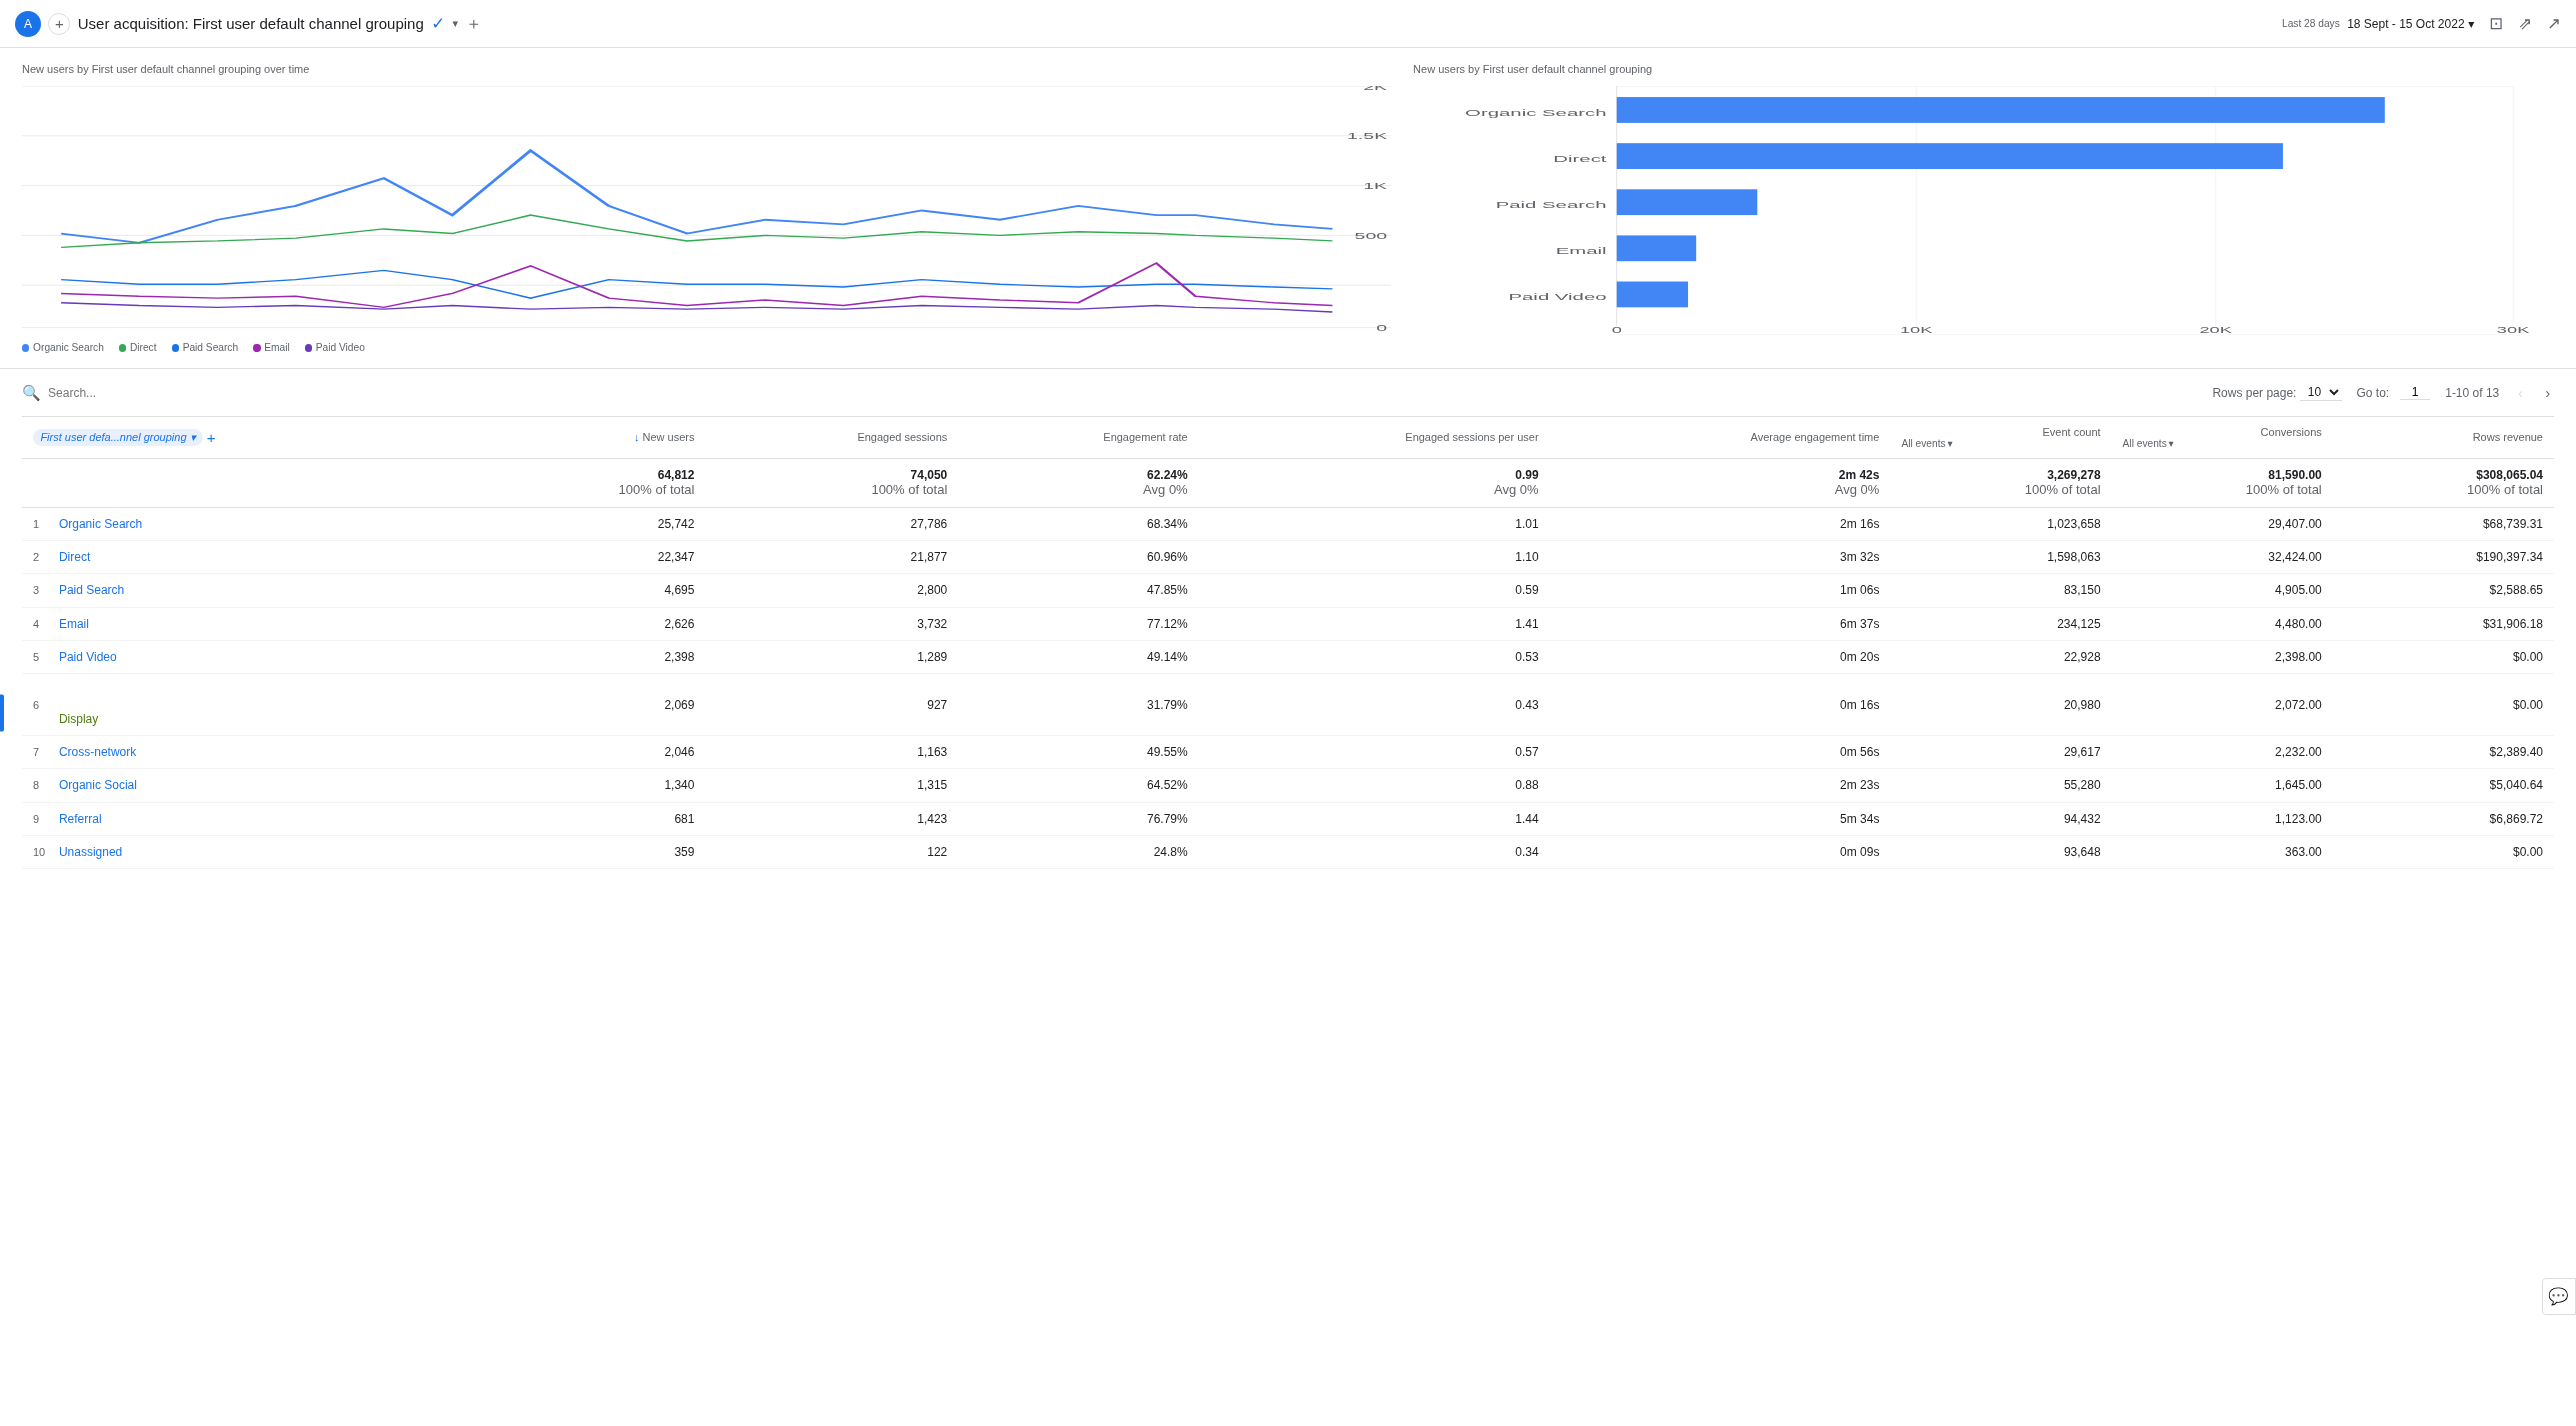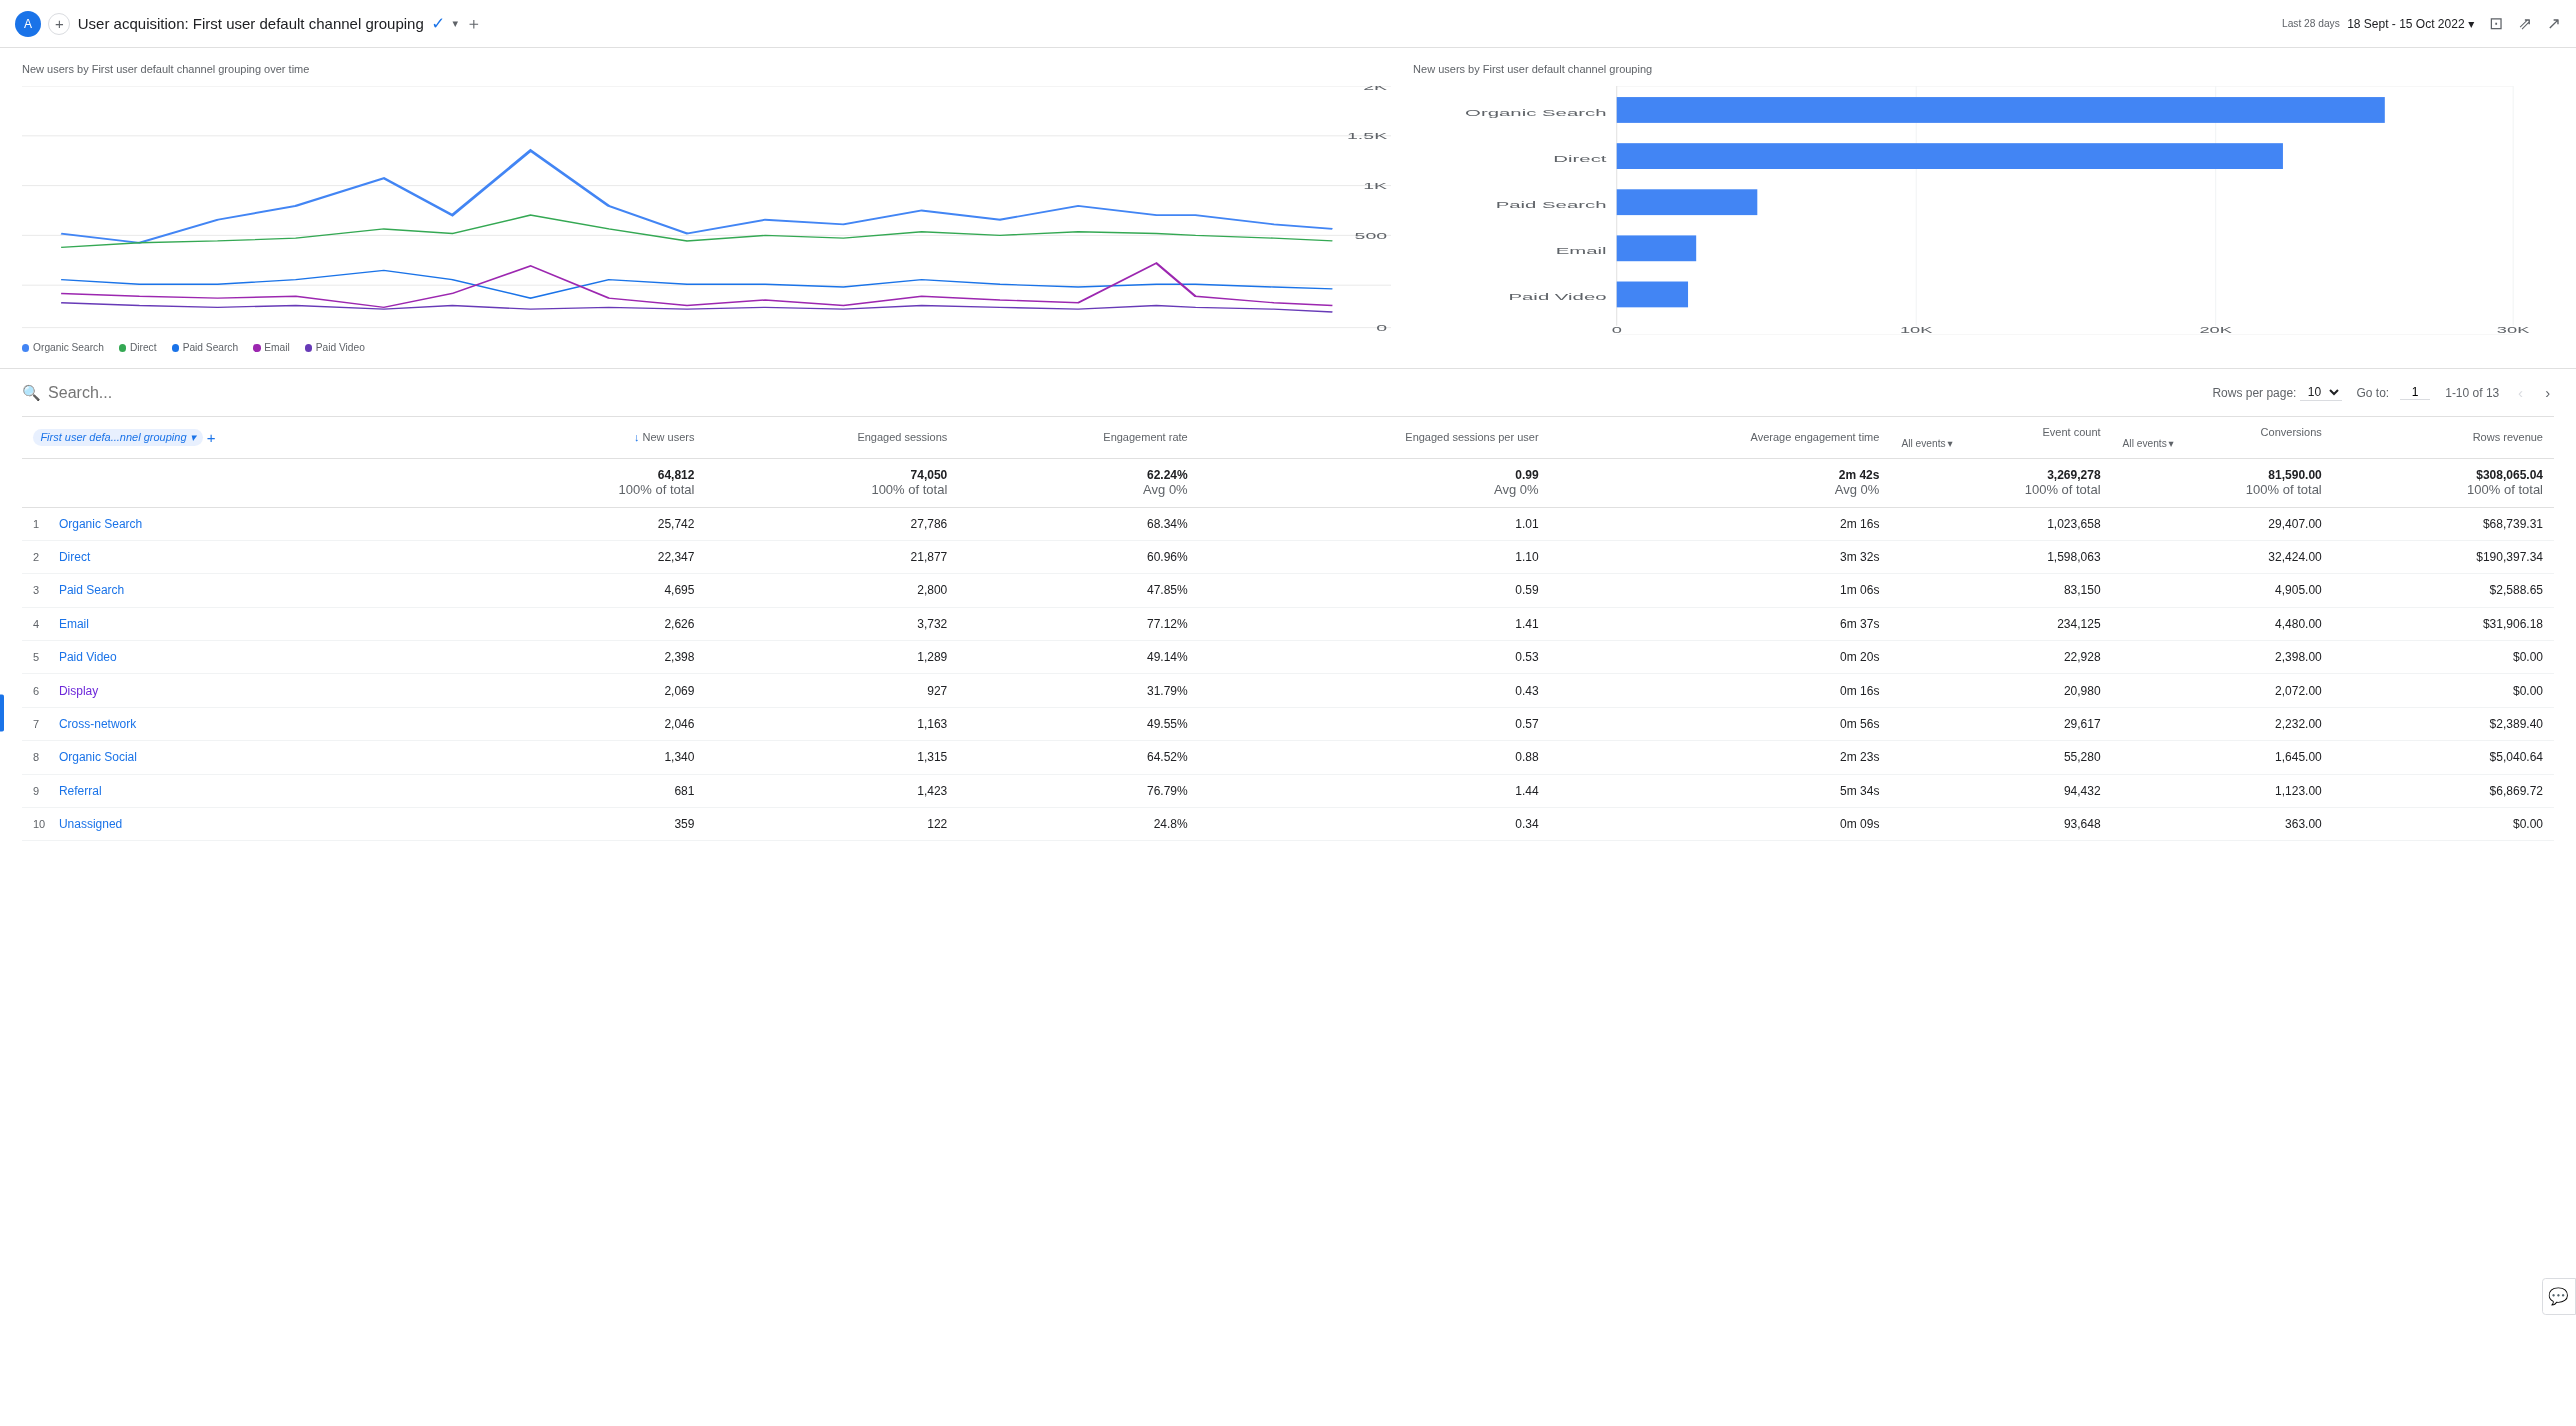--- a/index.html
+++ b/index.html
@@ -95,21 +95,21 @@
     }
     .table-toolbar {
       display: flex; align-items: center; justify-content: space-between;
       padding: 11px 0; border-bottom: 0.9px solid #e0e0e0;
     }
     .search-box {
       display: flex; align-items: center; gap: 7.4px;
       border: none; background: transparent;
     }
     .search-input {
-      border: none; outline: none; font-size: 16px; color: #7f1d1d;
+      border: none; outline: none; font-size: 12px; color: #7f1d1d;
       background: transparent; width: 185px;
     }
     .pagination-area {
       display: flex; align-items: center; gap: 15px; font-size: 12px; color: #5f6368;
     }
     .rows-per-page { display: flex; align-items: center; gap: 3.7px; }
     .rows-select {
       border: none; border-bottom: 0.9px solid #dadce0; font-size: 12px;
       color: #202124; background: transparent; cursor: pointer; padding: 0 3.7px;
     }
@@ -472,21 +472,21 @@
       <td>0.53</td>
       <td>0m 20s</td>
       <td>22,928</td>
       <td>2,398.00</td>
       <td>$0.00</td>
     </tr>
         <tr>
       <td>
         <div class="channel-col">
           <span class="row-num">6</span>
-          <span style="cursor:pointer;color:#6d28d9;">Display</span>
+          <span style="cursor:pointer;color:#4d7c0f;margin-top:28px;">Display</span>
         </div>
       </td>
       <td>2,069</td>
       <td>927</td>
       <td>31.79%</td>
       <td>0.43</td>
       <td>0m 16s</td>
       <td>20,980</td>
       <td>2,072.00</td>
       <td>$0.00</td>

